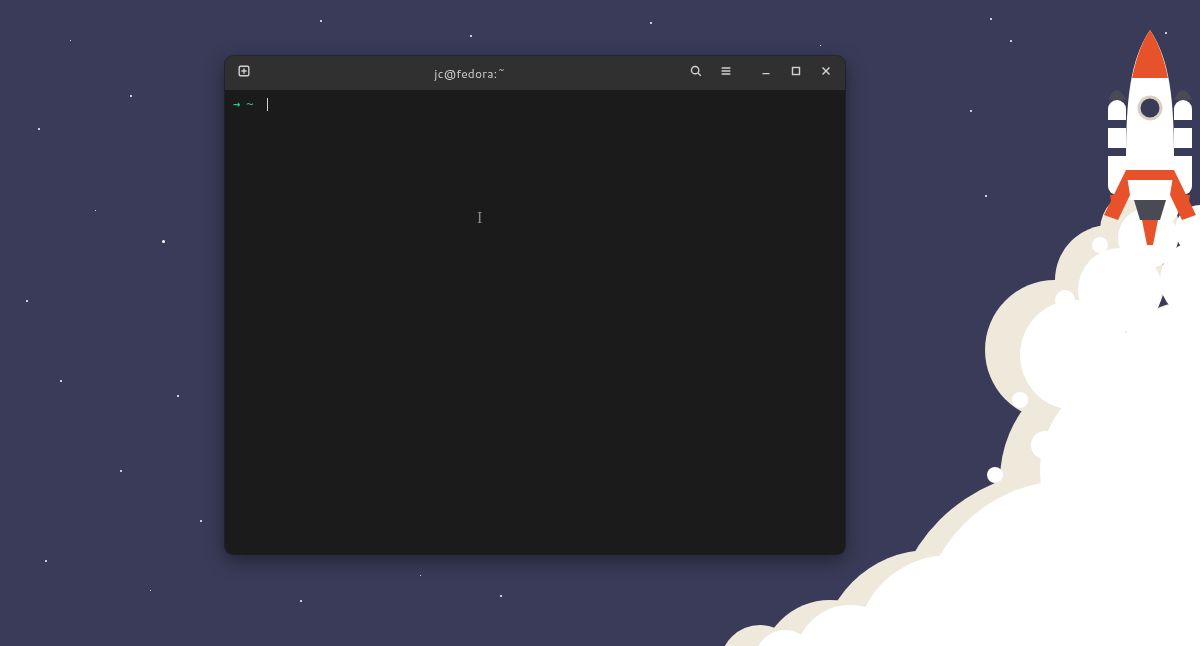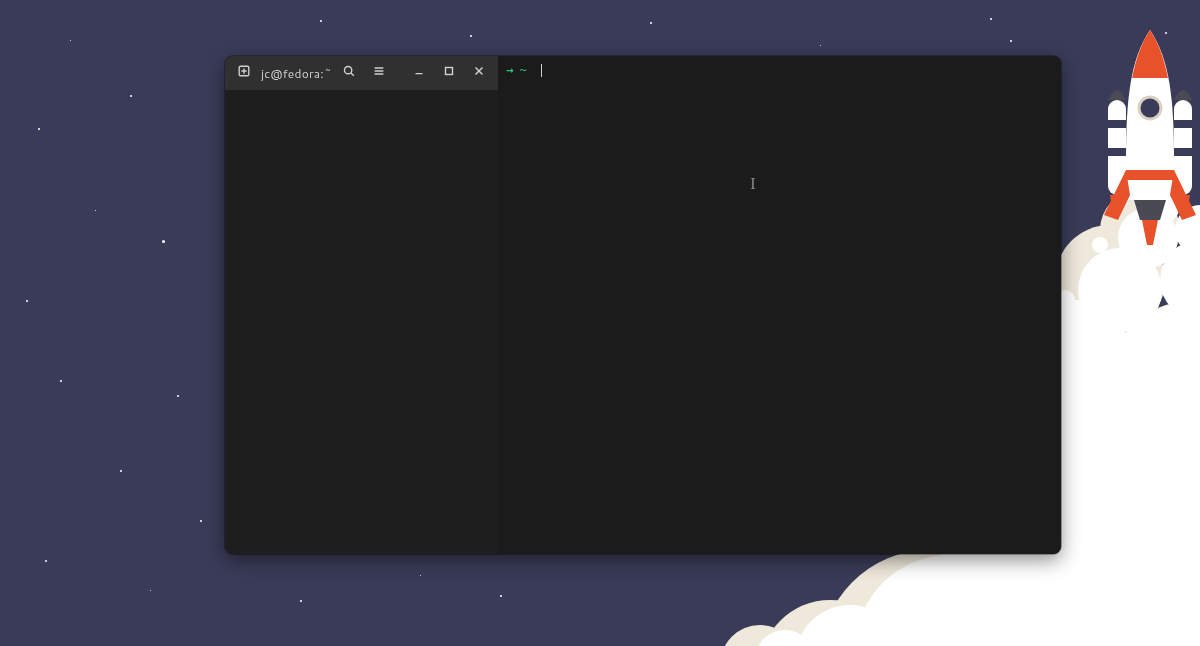--- a/index.html
+++ b/index.html
@@ -21,27 +21,27 @@
     bottom: 0;
     width: 700px;
     height: 646px;
     pointer-events: none;
   }
   
   .terminal {
     position: absolute;
     left: 225px;
     top: 56px;
-    width: 836px;
+    width: 620px;
     height: 498px;
     background: #1e1e1e;
     border-radius: 8px;
     box-shadow: 0 6px 20px rgba(0,0,0,.45), 0 0 0 1px rgba(0,0,0,.3);
     display: flex;
-    flex-direction: row;
+    flex-direction: column;
     overflow: hidden;
   }
   .titlebar {
     height: 34px;
     background: #303030;
     display: flex;
     align-items: center;
     padding: 0 6px;
     color: #bfbfbf;
     font-size: 12px;

